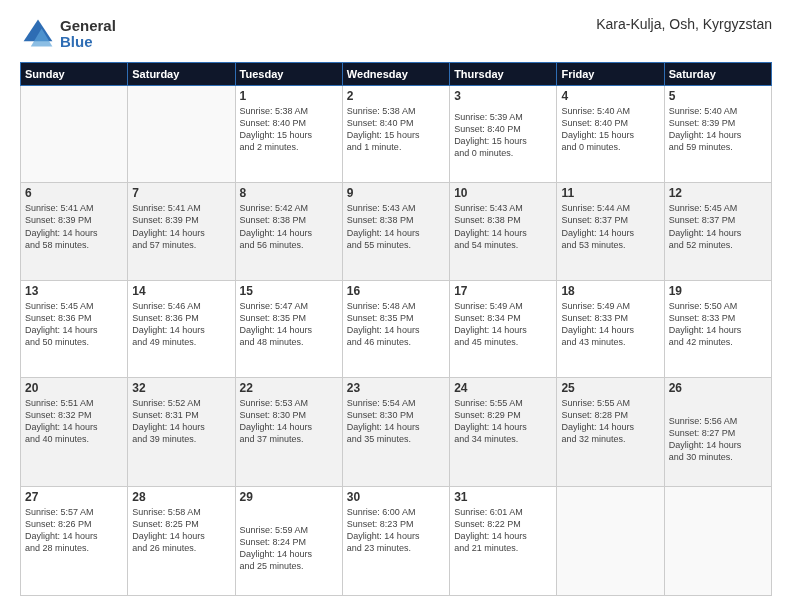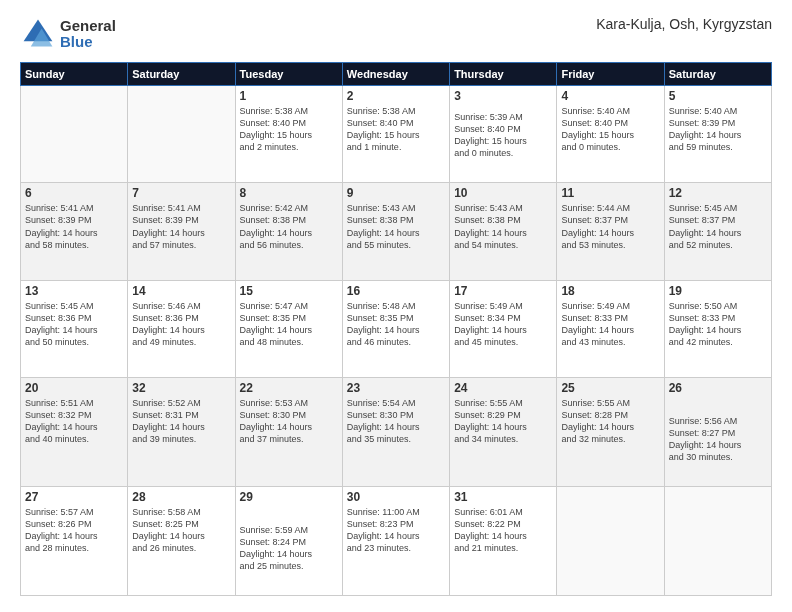--- a/index.html
+++ b/index.html
@@ -345,21 +345,21 @@
           </td>
           <td>
             <span class="day-num">29</span>
             <div class="day-info" style="white-space: pre-line; margin-top: 20px;">Sunrise: 5:59 AM
 Sunset: 8:24 PM
 Daylight: 14 hours
 and 25 minutes.</div>
           </td>
           <td>
             <span class="day-num">30</span>
-            <div class="day-info" style="white-space: pre-line;">Sunrise: 11:00 AM
+            <div class="day-info" style="white-space: pre-line;">Sunrise: 6:00 AM
 Sunset: 8:23 PM
 Daylight: 14 hours
 and 23 minutes.</div>
           </td>
           <td>
             <span class="day-num">31</span>
             <div class="day-info" style="white-space: pre-line;">Sunrise: 6:01 AM
 Sunset: 8:22 PM
 Daylight: 14 hours
 and 21 minutes.</div>

